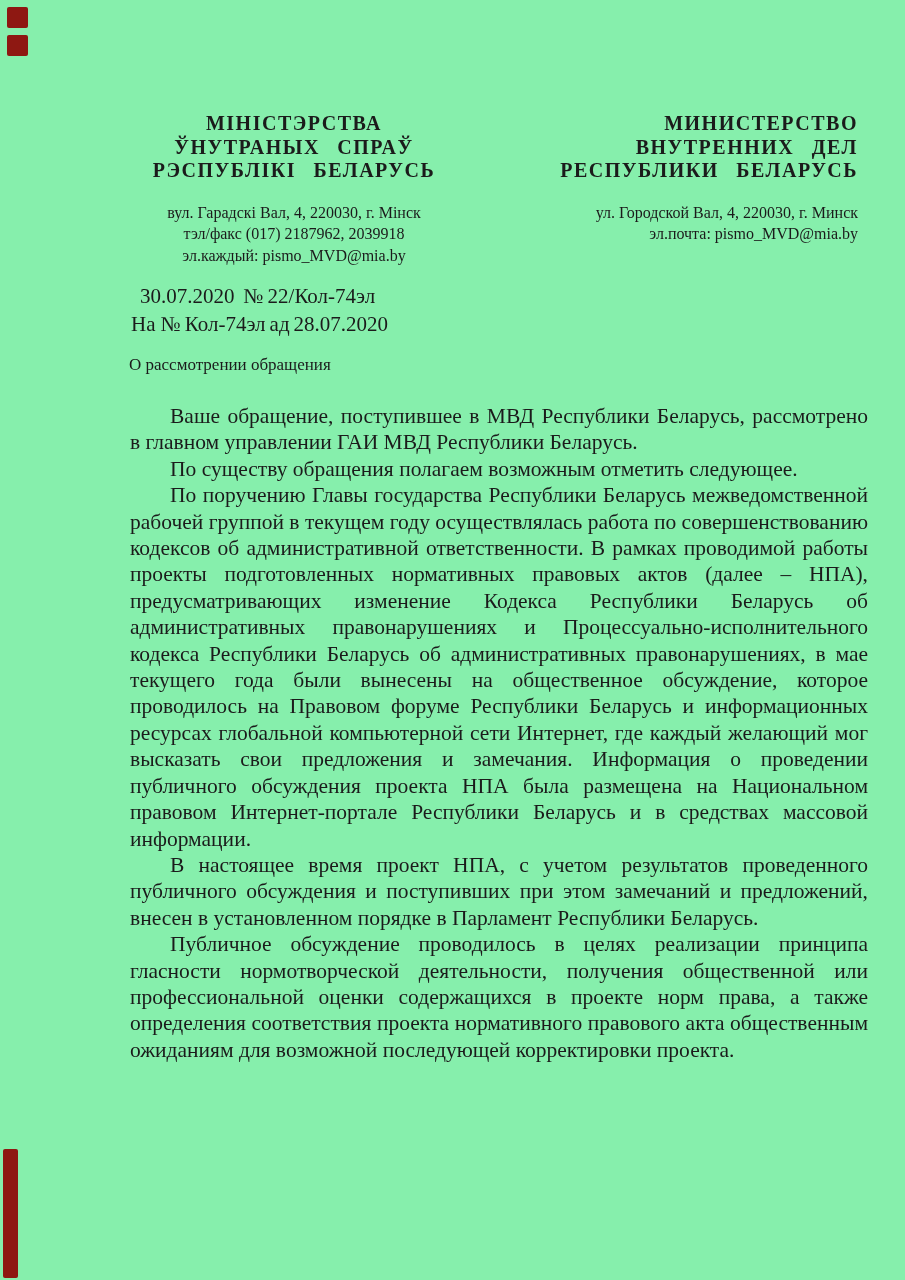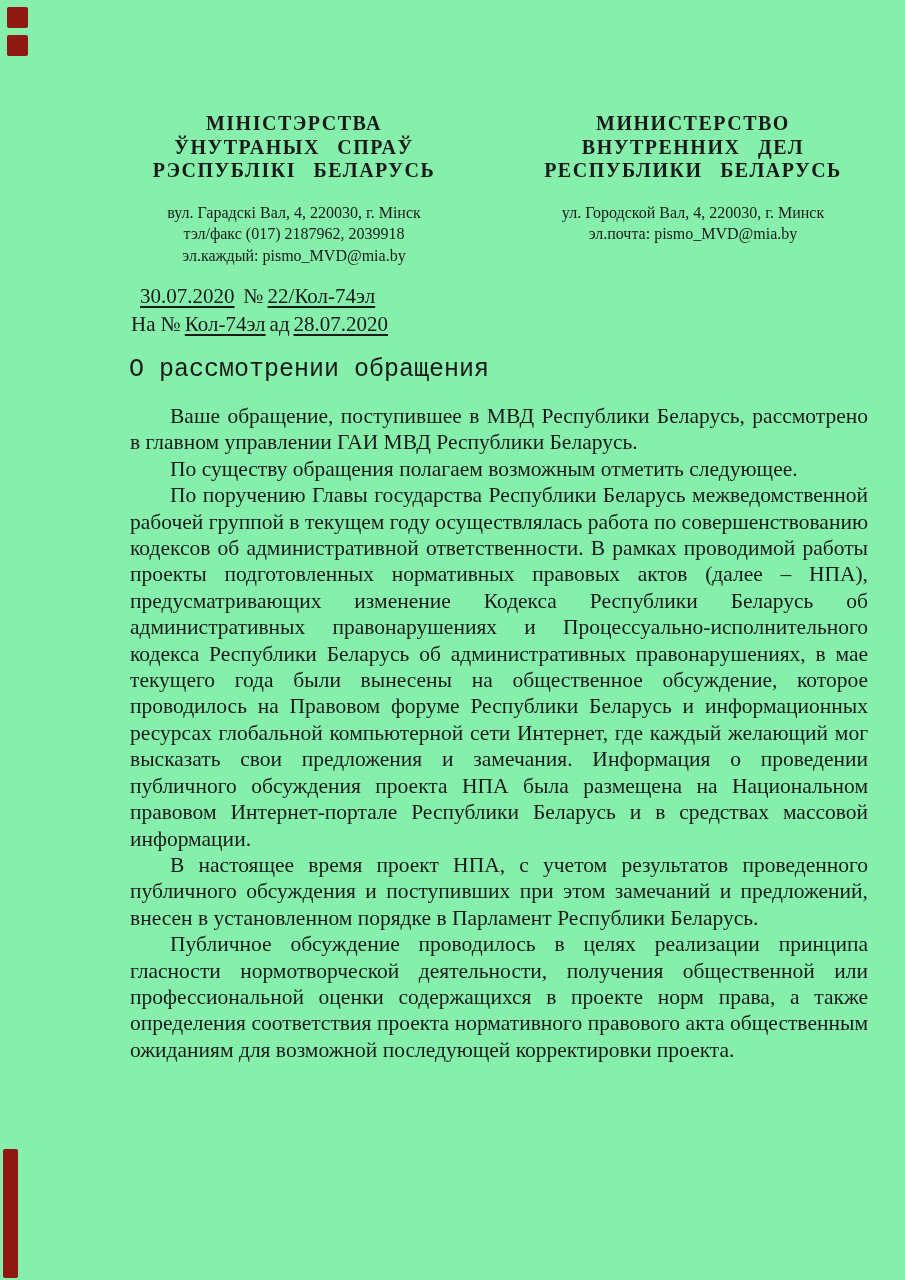--- a/index.html
+++ b/index.html
@@ -21,21 +21,21 @@
   .letterhead {
     position: absolute;
     top: 112px;
     left: 118px;
     width: 740px;
     display: flex;
     justify-content: space-between;
   }
   .lh-col { text-align: center; }
   .lh-col.left  { width: 352px; }
-  .lh-col.right { width: 330px; }
+  .lh-col.right { width: 330px; text-align: right; }
   .org-name {
     font-weight: bold;
     font-size: 20px;
     line-height: 23.5px;
     letter-spacing: 1.5px;
     word-spacing: 11px;
     white-space: pre-line;
   }
   .org-contacts {
     margin-top: 19px;
@@ -45,30 +45,29 @@
   
   .ref-block {
     position: absolute;
     top: 283px;
     left: 131px;
     font-size: 21px;
     line-height: 27.5px;
     white-space: nowrap;
   }
   .ref-line1 { padding-left: 9px; }
-  .u { text-decoration: underline; text-underline-offset: 3px; }
+  .u { text-underline-offset: 3px; }
   .sp-wide { display: inline-block; width: 9px; }
   .sp { display: inline-block; width: 4px; }
   
   .subject {
     position: absolute;
     top: 355px;
     left: 129px;
-    font-size: 25px;
-    font-family: Liberation Mono, monospace;
+    font-size: 17px;
   }
   
   .body-text {
     position: absolute;
     top: 403px;
     left: 130px;
     width: 738px;
     font-size: 21.5px;
     line-height: 26.4px;
     text-align: justify;

